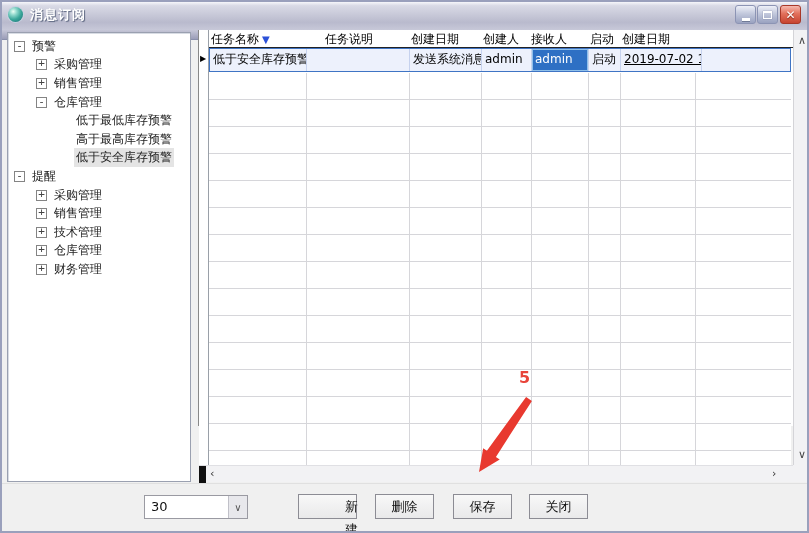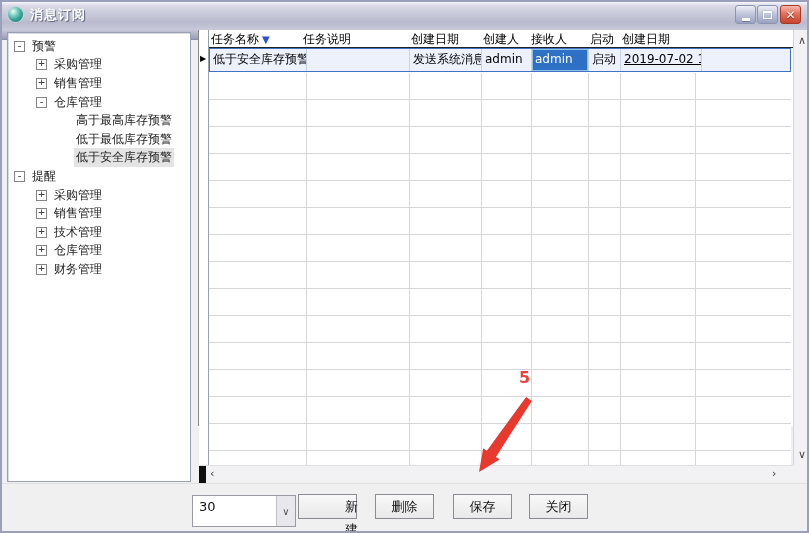--- a/index.html
+++ b/index.html
@@ -94,22 +94,22 @@
   #vs-up { top:4px; } #vs-down { bottom:4px; }
   #hscroll { position:absolute; left:0; top:435px; width:594px; height:17px; background:#f2f2f4; border-top:1px solid #e0e0e4; }
   #hs-corner-block { position:absolute; left:0; top:0; width:7px; height:17px; background:#101010; }
   .hs-chevron { position:absolute; top:1px; font-size:11px; color:#333; }
   #hs-left { left:11px; } #hs-right { left:573px; }
   #scroll-corner { position:absolute; left:594px; top:435px; width:17px; height:17px; background:#f2f2f4; }
   
   #footer { position:absolute; left:0; top:481px; right:0; bottom:0; background:#f0f0f0; border-top:1px solid #e0e0e0; }
   #interval-label { position:absolute; left:13px; top:12px; font-size:13px; color:#222; }
   #interval-combo {
-    position:absolute; left:142px; top:11px; width:104px; height:32px;
-    background:#fff; border:1px solid #9a9aa2;margin-left:48px;
+    position:absolute; left:142px; top:11px; width:104px; height:24px;
+    background:#fff; border:1px solid #9a9aa2;
   }
   #interval-value { position:absolute; left:6px; top:3px; font-size:13px; color:#111; }
   #combo-arrow-box {
     position:absolute; right:0; top:0; width:19px; height:100%;
     background:#e8e8ec; border-left:1px solid #c0c0c8;
     display:flex; align-items:center; justify-content:center; font-size:10px; color:#555;
   }
   .f-btn {
     position:absolute; top:10px; width:59px; height:25px;
     background:linear-gradient(180deg,#f8f8f8,#e9e9ea); border:1px solid #8c8c94;
@@ -150,24 +150,24 @@
       </div>
     <div class="tnode lvl1">
         <span class="exp">+</span>
         <span class="tlabel">销售管理</span>
       </div>
     <div class="tnode lvl1">
         <span class="exp">-</span>
         <span class="tlabel">仓库管理</span>
       </div>
     <div class="tnode lvl2">
+        <span class="tlabel">低于最低库存预警</span>
+      </div>
+    <div class="tnode lvl2">
         <span class="tlabel">高于最高库存预警</span>
-      </div>
-    <div class="tnode lvl2">
-        <span class="tlabel">低于最低库存预警</span>
       </div>
     <div class="tnode lvl2 sel">
         <span class="tlabel">低于安全库存预警</span>
       </div>
     <div class="tnode lvl0">
         <span class="exp">-</span>
         <span class="tlabel">提醒</span>
       </div>
     <div class="tnode lvl1">
         <span class="exp">+</span>
@@ -187,21 +187,21 @@
       </div>
     <div class="tnode lvl1">
         <span class="exp">+</span>
         <span class="tlabel">财务管理</span>
       </div>
   </div>
 
   <div id="grid">
     <div id="grid-header">
       <span class="hc" style="left:12px"><span>任务名称</span><span class="hc-sort">▼</span></span>
-      <span class="hc" style="left:104px">任务说明</span>
+      <span class="hc" style="left:126px">任务说明</span>
       <span class="hc" style="left:212px">创建日期</span>
       <span class="hc" style="left:284px">创建人</span>
       <span class="hc" style="left:332px">接收人</span>
       <span class="hc" style="left:391px">启动</span>
       <span class="hc" style="left:423px">创建日期</span>
     </div>
 
     <div id="marker-col"></div>
     <span id="row-marker">▶</span>
 

